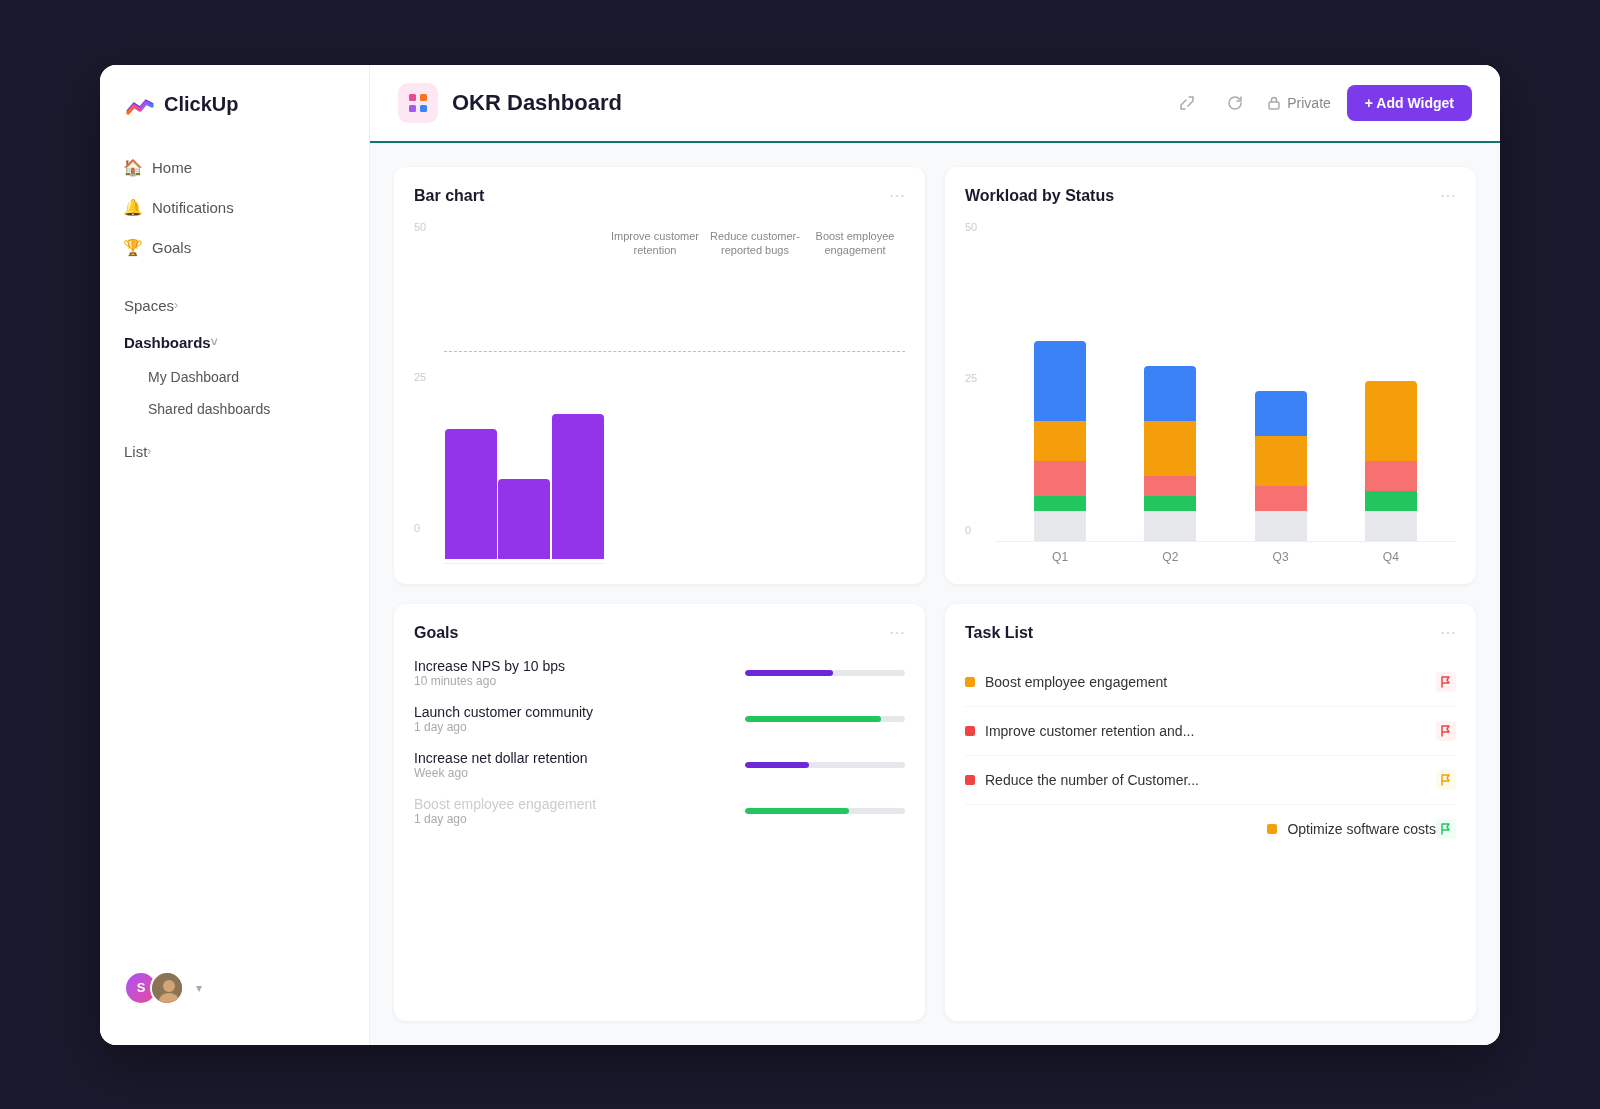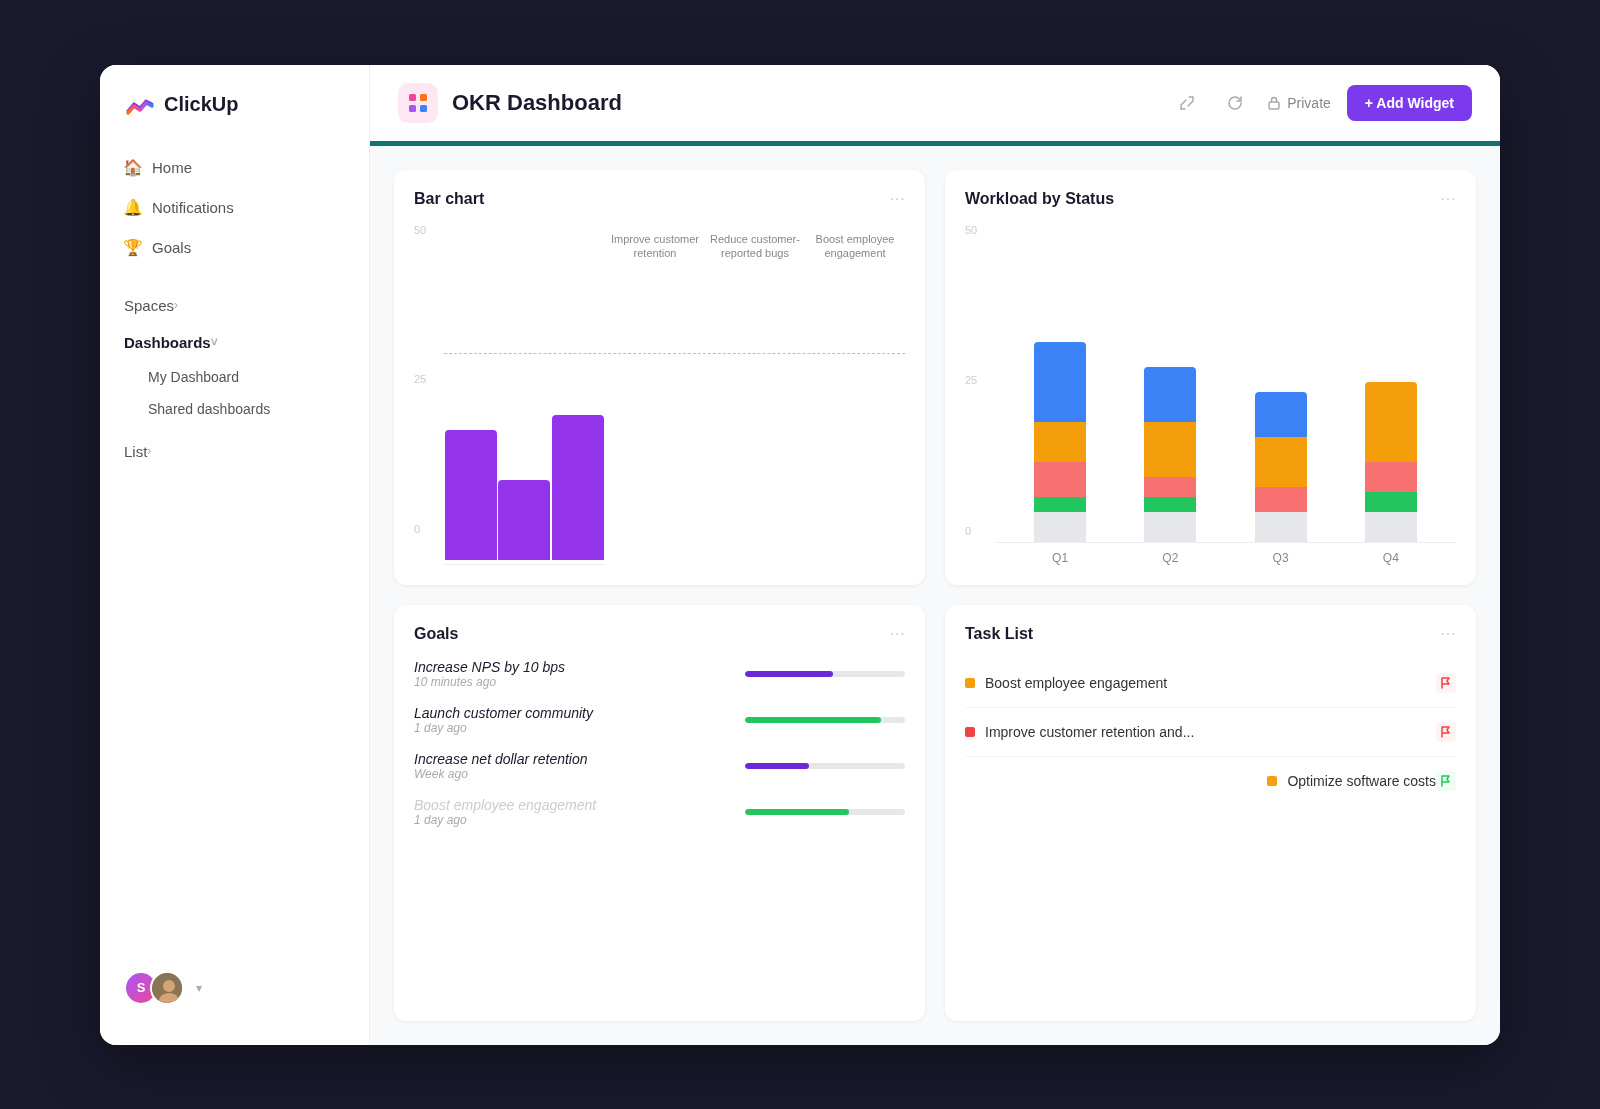--- a/index.html
+++ b/index.html
@@ -111,21 +111,21 @@
       flex-direction: column;
       background: #f8f9fa;
       overflow: hidden;
     }
     .header {
       background: white;
       padding: 18px 28px;
       display: flex;
       align-items: center;
       justify-content: space-between;
-      border-bottom: 5px solid #0f766e;
+      border-bottom: 2px solid #0f766e;
     }
     .header-left {
       display: flex;
       align-items: center;
       gap: 14px;
     }
     .header-icon-box {
       width: 40px;
       height: 40px;
       background: #fce7f3;
@@ -301,21 +301,21 @@
       justify-content: space-around;
       padding: 0 10px;
       margin-top: 8px;
       font-size: 12px;
       color: #888;
     }
     .workload-x-label { width: 60px; text-align: center; }
 
     
     .goals-list { display: flex; flex-direction: column; gap: 16px; }
-    .goal-item { display: flex; flex-direction: column; gap: 4px; font-style: italic; }
+    .goal-item { display: flex; flex-direction: column; gap: 4px; }
     .goal-name { font-size: 14px; font-weight: 500; color: #1a1a2e; }
     .goal-time { font-size: 12px; color: #aaa; }
     .goal-row { display: flex; align-items: center; gap: 10px; justify-content: space-between; }
     .goal-progress-container { display: flex; align-items: center; gap: 8px; flex: 1; justify-content: flex-end; }
     .progress-bar-bg {
       width: 160px;
       height: 6px;
       background: #e5e7eb;
       border-radius: 3px;
       overflow: hidden;
@@ -658,20 +658,31 @@
               <span class="task-name">Improve customer retention and...</span>
             </div>
             <div class="task-flag flag-red">
               <svg width="10" height="12" viewBox="0 0 10 12">
                   <path d="M1 1v10M1 1h7l-2 3 2 3H1" stroke="#ef4444" stroke-width="1.5" fill="none" stroke-linecap="round" stroke-linejoin="round"></path>
                 </svg>
             </div>
           </div>
           <div class="task-item">
             <div class="task-left">
+              <div class="task-dot dot-red"></div>
+              <span class="task-name">Reduce the number of Customer...</span>
+            </div>
+            <div class="task-flag flag-yellow">
+              <svg width="10" height="12" viewBox="0 0 10 12">
+                  <path d="M1 1v10M1 1h7l-2 3 2 3H1" stroke="#f59e0b" stroke-width="1.5" fill="none" stroke-linecap="round" stroke-linejoin="round"></path>
+                </svg>
+            </div>
+          </div>
+          <div class="task-item">
+            <div class="task-left">
               <div class="task-dot dot-yellow"></div>
               <span class="task-name">Optimize software costs</span>
             </div>
             <div class="task-flag flag-green">
               <svg width="10" height="12" viewBox="0 0 10 12">
                   <path d="M1 1v10M1 1h7l-2 3 2 3H1" stroke="#22c55e" stroke-width="1.5" fill="none" stroke-linecap="round" stroke-linejoin="round"></path>
                 </svg>
             </div>
           </div>
         </div>

